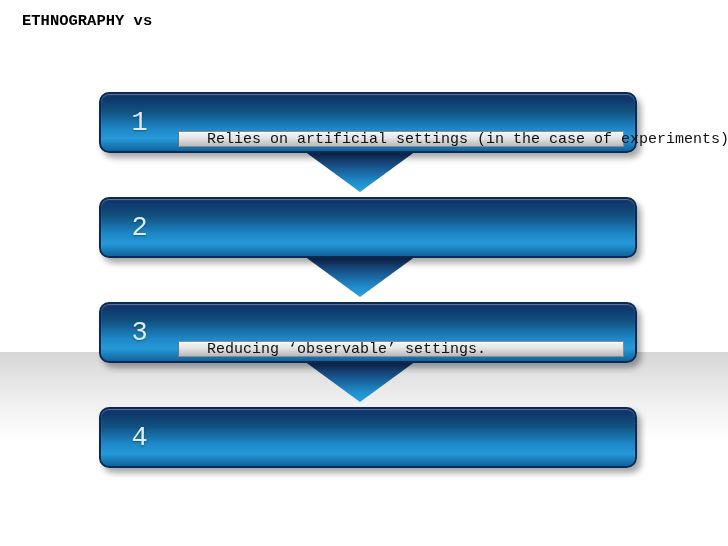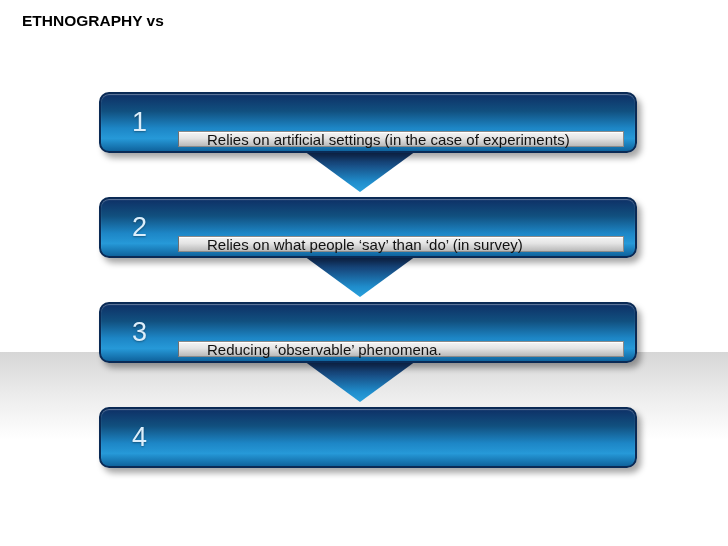--- a/index.html
+++ b/index.html
@@ -2,21 +2,21 @@
 <html><head>
 <meta charset="utf-8">
 <style>
   html, body { margin: 0; padding: 0; }
   .slide {
     position: relative;
     width: 728px;
     height: 546px;
     background: #ffffff;
     overflow: hidden;
-    font-family: Liberation Sans, sans-serif;
+    font-family: Liberation Mono, monospace;
   }
   .floor {
     position: absolute;
     left: 0; top: 352px;
     width: 728px; height: 194px;
     background: linear-gradient(180deg, #d6d6d6 0%, #ececec 22%, #ffffff 45%, #ffffff 100%);
     z-index: 0;
   }
   .title {
     position: absolute;
@@ -95,29 +95,26 @@
 
   <div class="bar" style="top:92px">
     <div class="num">1</div>
     <div class="panel">
       <span class="ptext">Relies on artificial settings (in the case of experiments)</span>
     </div>
   </div>
 
   <div class="bar" style="top:197px">
     <div class="num">2</div>
-    <div class="panel">
-      <span class="ptext">Relies on what people ‘say’ than ‘do’ (in survey)</span>
-    </div>
   </div>
 
   <div class="bar" style="top:302px">
     <div class="num">3</div>
     <div class="panel">
-      <span class="ptext">Reducing ‘observable’ phenomena.</span>
+      <span class="ptext">Reducing ‘observable’ settings.</span>
     </div>
   </div>
 
   <div class="bar" style="top:407px">
     <div class="num">4</div>
   </div>
 
 </div>
 
 </body></html>

